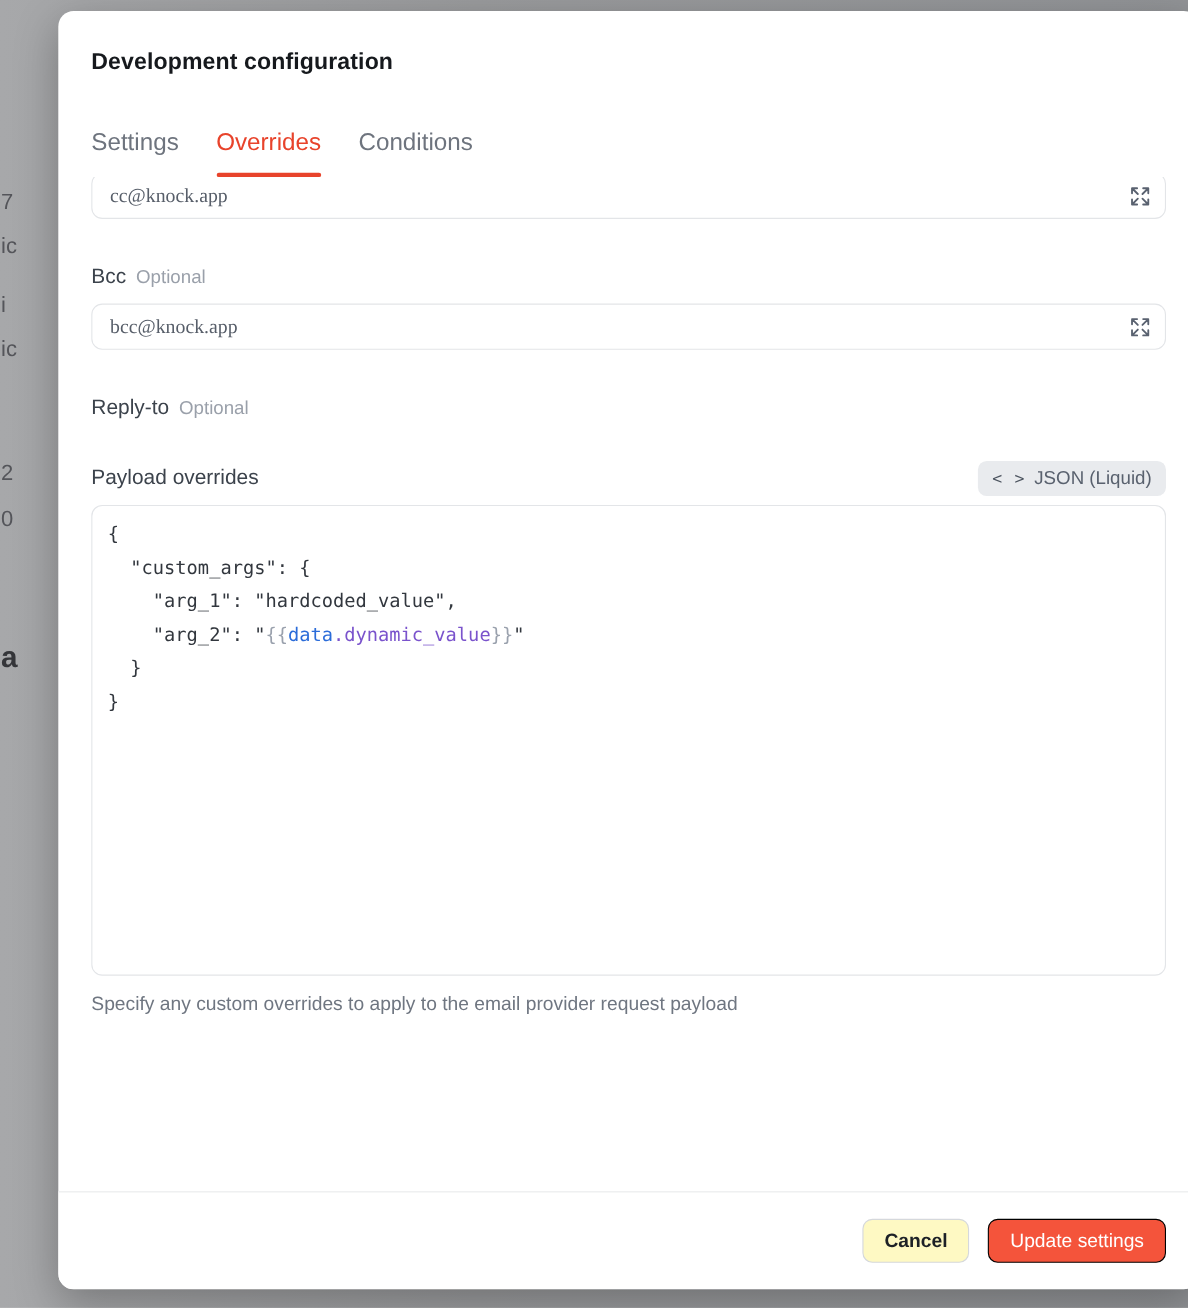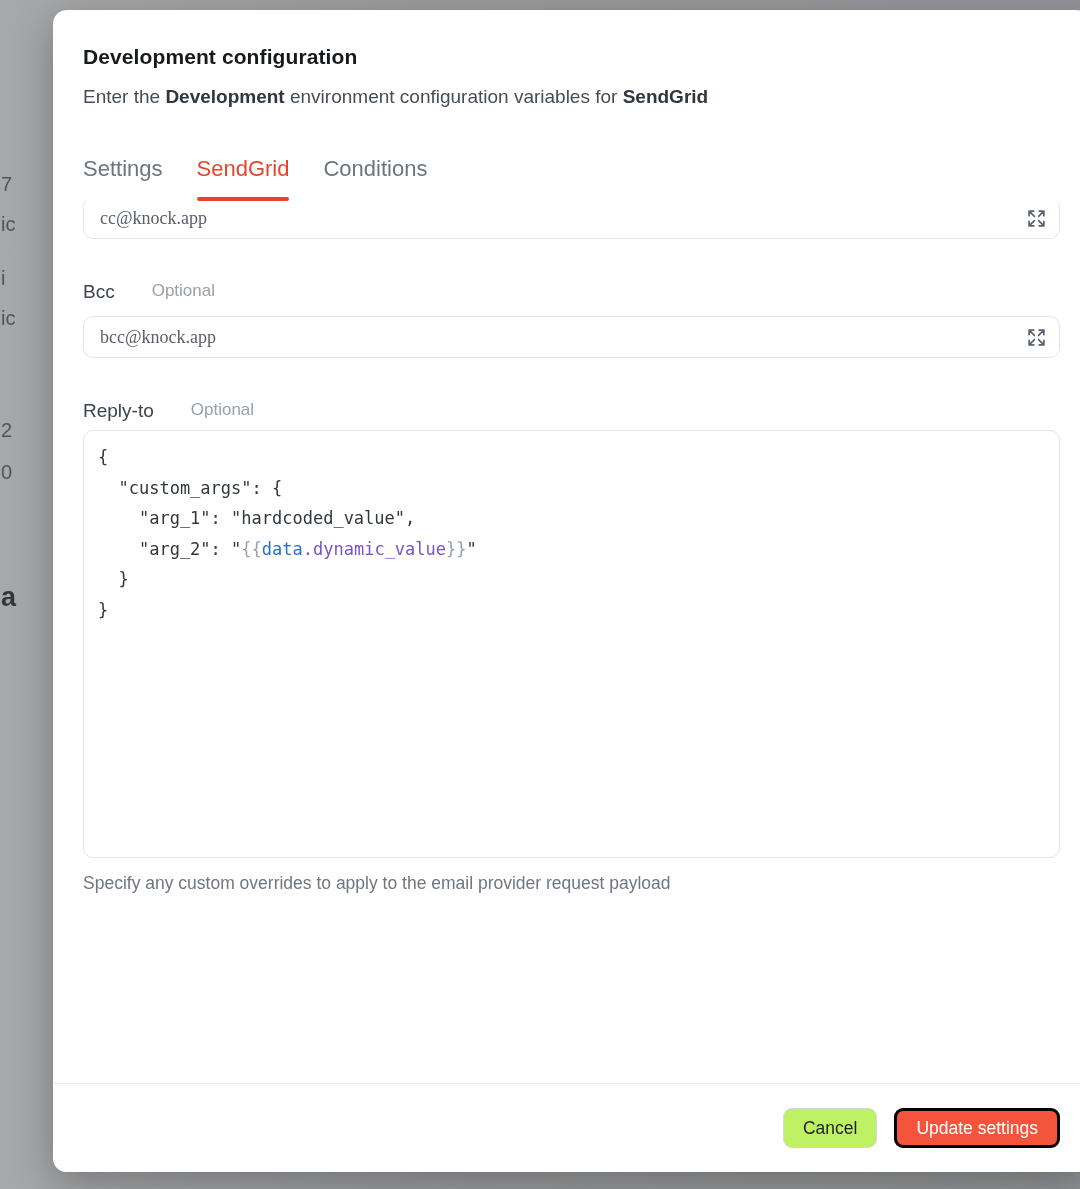--- a/index.html
+++ b/index.html
@@ -87,21 +87,21 @@
     font-family: Liberation Serif, serif;
     font-size: 18px; color: #575e69;
   }
   .expand-btn {
     position: absolute; right: 12px; top: 50%; transform: translateY(-50%);
     width: 22px; height: 22px; display: flex; align-items: center; justify-content: center;
     cursor: pointer; background: transparent; border: none; padding: 0;
   }
   .input-cc { margin-top: -4px; }
 
-  .field-label-row { display: flex; align-items: flex-start; margin-top: 42px; gap: 28px; }
+  .field-label-row { display: flex; align-items: center; margin-top: 42px; }
   .field-label { font-size: 19px; color: #3c434c; line-height: 22px; }
   .field-optional { font-size: 17px; color: #9aa0aa; margin-left: 9px; }
   .field-input { margin-top: 13px; }
 
   
   .payload-row { display: flex; align-items: center; justify-content: space-between; margin-top: 37px; }
   .payload-label { font-size: 19px; color: #3c434c; }
   .lang-badge {
     display: flex; align-items: center; gap: 8px;
     background: #e9ebee; border-radius: 8px;
@@ -143,51 +143,50 @@
     padding: 24px 30px 0 30px;
     background: #fff;
   }
   .btn {
     height: 40px; border-radius: 9px; font-size: 17.5px;
     display: inline-flex; align-items: center; justify-content: center;
     padding: 0 19px; cursor: pointer;
     font-family: "Liberation Sans", sans-serif;
   }
   .btn-cancel {
-    background: #bef264; border: 1px solid #d5d8dc; color: #1d2126; font-weight: 400;
+    background: #fef9c3; border: 1px solid #d5d8dc; color: #1d2126; font-weight: 700;
   }
   .btn-submit {
-    background: #f4543b; border: 3px solid #000000; color: #ffffff; font-weight: 500;
+    background: #f4543b; border: 1px solid #000000; color: #ffffff; font-weight: 500;
   }
 </style>
 </head>
 <body>
 
 <span class="frag f0">7</span>
 <span class="frag f1">ic</span>
 <span class="frag f2">i</span>
 <span class="frag f3">ic</span>
 <span class="frag f4">2</span>
 <span class="frag f5">0</span>
 <span class="frag f6">a</span>
 <div class="backdrop-line"></div>
 
 <div class="modal">
 
   <div class="modal-header">
     <div class="modal-title">Development configuration</div>
-    <div class="modal-subtitle"><span>Enter the </span><b>Development</b><span> environment configuration variables for </span><b>SendGrid</b></div>
 
     <div class="tabs">
       <div class="tab">
         <span class="tab-label">Settings</span>
         <div class="tab-underline"></div>
       </div>
       <div class="tab active">
-        <span class="tab-label">SendGrid</span>
+        <span class="tab-label">Overrides</span>
         <div class="tab-underline"></div>
       </div>
       <div class="tab">
         <span class="tab-label">Conditions</span>
         <div class="tab-underline"></div>
       </div>
     </div>
   </div>
 
   <div class="content">
@@ -212,20 +211,27 @@
           <path d="M11 7l5-5M16 2h-4.4M16 2v4.4M7 7L2 2M2 2h4.4M2 2v4.4M7 11l-5 5M2 16h4.4M2 16v-4.4M11 11l5 5M16 16v-4.4M16 16h-4.4" stroke="#5a6270" stroke-width="1.6" stroke-linecap="round" stroke-linejoin="round"></path>
         </svg>
       </button>
     </div>
 
     <div class="field-label-row">
       <span class="field-label">Reply-to</span>
       <span class="field-optional">Optional</span>
     </div>
 
+    <div class="payload-row">
+      <span class="payload-label">Payload overrides</span>
+      <div class="lang-badge">
+        <span class="code-glyph">&lt; &gt;</span>
+        <span>JSON (Liquid)</span>
+      </div>
+    </div>
 
     <div class="code-editor">
       <div class="code-line">{</div>
       <div class="code-line">  "custom_args": {</div>
       <div class="code-line">    "arg_1": "hardcoded_value",</div>
       <div class="code-line"><span class="tok">    "arg_2": "</span><span class="tok tok-brace">{{</span><span class="tok tok-blue">data</span><span class="tok tok-purple">.</span><span class="tok tok-purple">dynamic_value</span><span class="tok tok-brace">}}</span><span class="tok">"</span></div>
       <div class="code-line">  }</div>
       <div class="code-line">}</div>
     </div>
 

